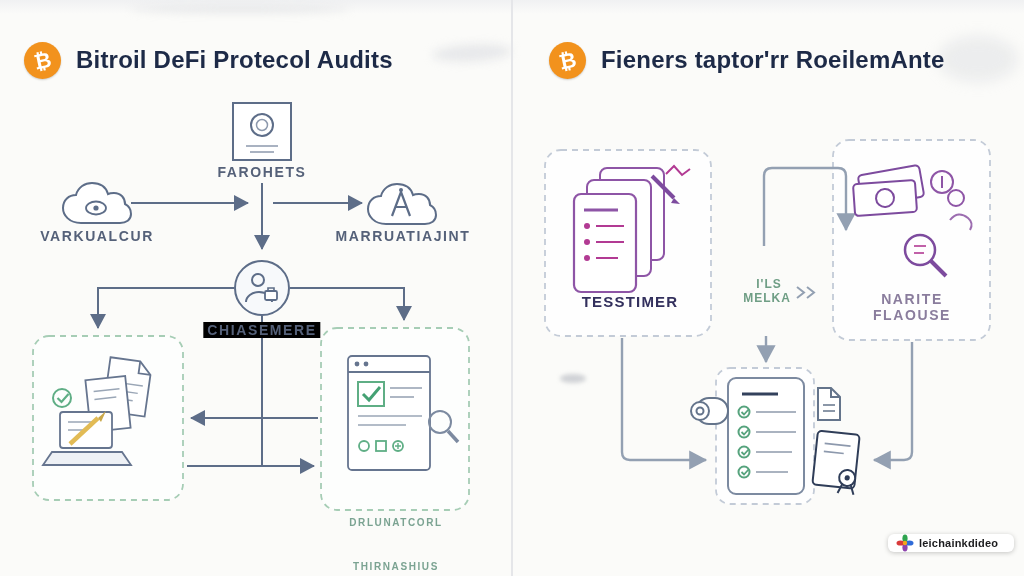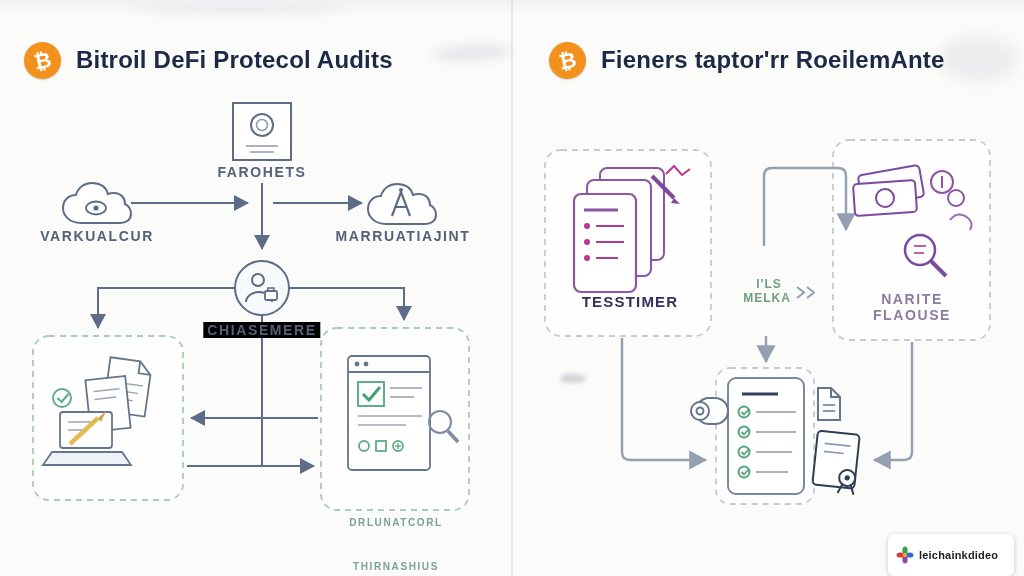--- a/index.html
+++ b/index.html
@@ -25,21 +25,21 @@
     font-size:14px; font-weight:700; letter-spacing:1.6px; color:#556179;
     text-align:center; white-space:nowrap;
   }
   .lbl.on-line { background:#000000; padding:0 4px; }
   .lbl.green { color:#7ba392; font-size:10px; }
   .lbl.purple { color:#8a7d9d; }
   .lbl.navy { color:#33305d; font-size:15px; letter-spacing:1.2px; }
   .lbl.small-green { color:#6f9e85; font-size:12px; letter-spacing:1px; }
   .smudge { position:absolute; border-radius:50%; pointer-events:none; }
   .watermark {
-    position:absolute; left:888px; top:534px; width:126px; height:42px;
+    position:absolute; left:888px; top:534px; width:126px; height:18px;
     background:#fff; border-radius:6px; box-shadow:0 1px 5px rgba(0,0,0,.22);
     display:flex; align-items:center; gap:5px; padding:0 8px;
   }
   .wm-text { font-size:11px; font-weight:700; color:#1c1c1e; letter-spacing:.2px; white-space:nowrap; }
 </style>
 </head>
 <body>
 
 <div class="smudge" style="left:432px;top:44px;width:80px;height:18px;background:rgba(198,201,208,.35);filter:blur(5px);transform:rotate(-3deg);"></div>
 <div class="smudge" style="left:938px;top:36px;width:80px;height:46px;background:rgba(203,206,213,.30);filter:blur(7px);"></div>

